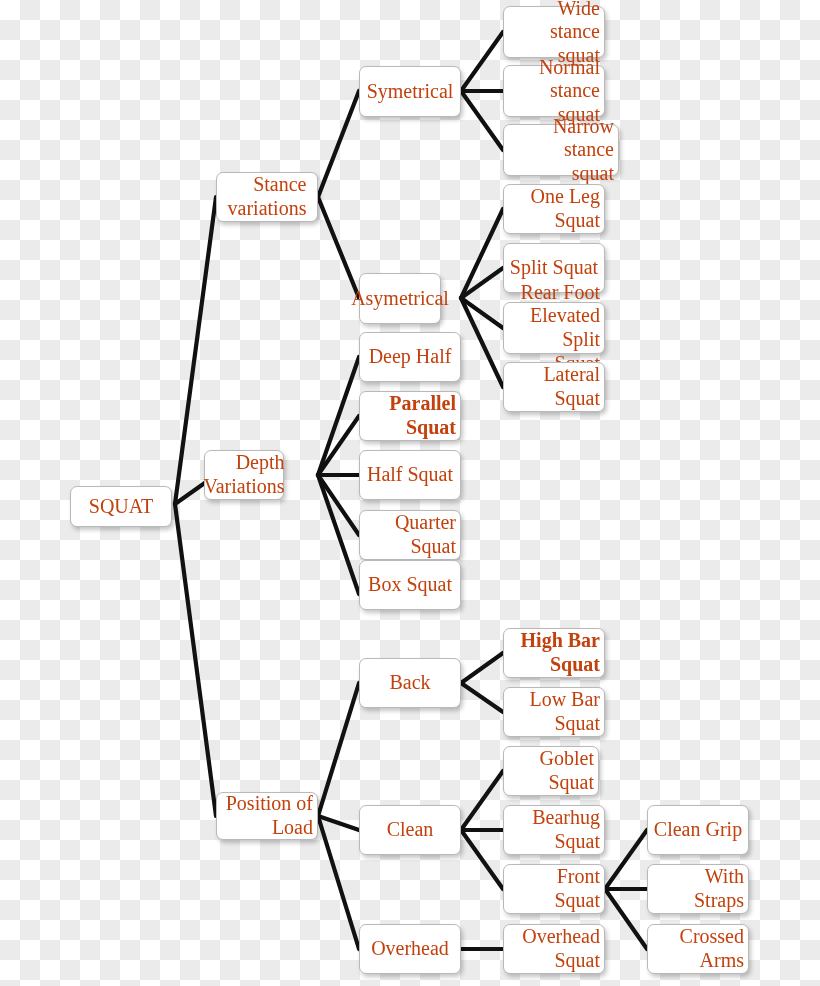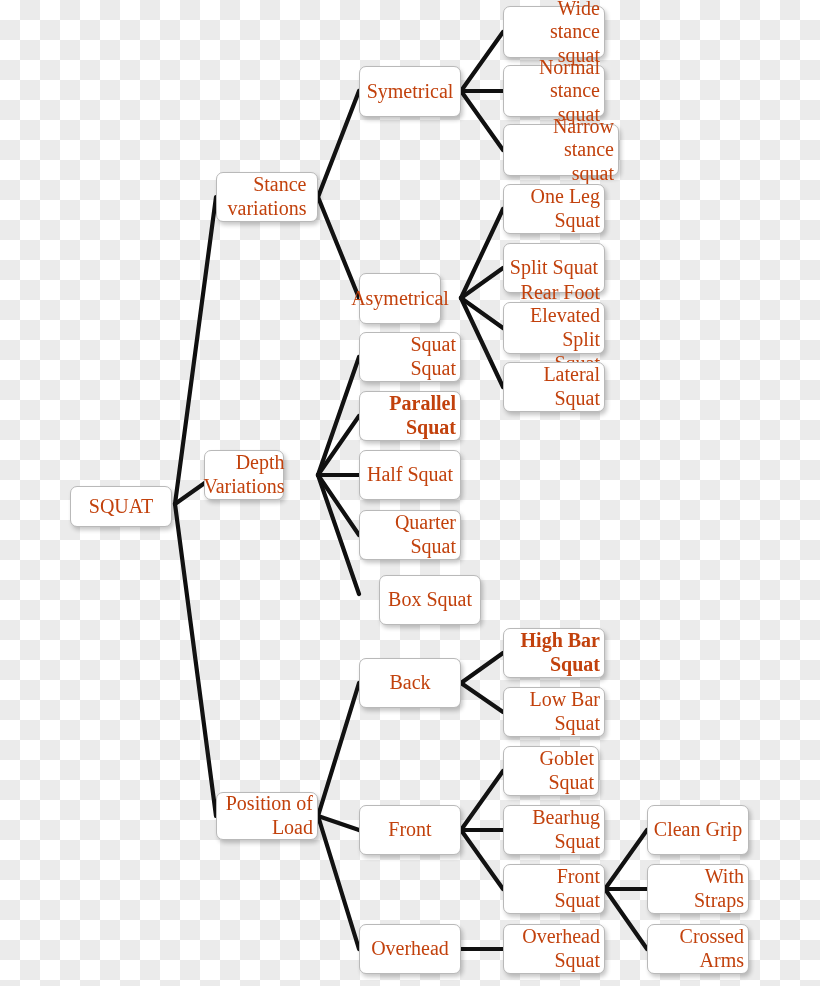--- a/index.html
+++ b/index.html
@@ -102,39 +102,39 @@
       <div class="node" style="left: 216px; top: 792px; width: 102px; height: 48px;">
         <span>Position of Load</span>
       </div>
       <div class="node" style="left: 359px; top: 66px; width: 102px; height: 51px;">
         <span>Symetrical</span>
       </div>
       <div class="node" style="left: 359px; top: 273px; width: 82px; height: 51px;">
         <span>Asymetrical</span>
       </div>
       <div class="node" style="left: 359px; top: 332px; width: 102px; height: 50px;">
-        <span>Squat Squat</span>
+        <span>Deep Half</span>
       </div>
       <div class="node" style="left: 359px; top: 391px; width: 102px; height: 50px; font-weight: bold;">
         <span>Parallel Squat</span>
       </div>
       <div class="node" style="left: 359px; top: 450px; width: 102px; height: 50px;">
         <span>Half Squat</span>
       </div>
       <div class="node" style="left: 359px; top: 510px; width: 102px; height: 50px;">
         <span>Quarter Squat</span>
       </div>
-      <div class="node" style="left: 359px; top: 575px; width: 102px; height: 50px; margin-left: 20px;">
+      <div class="node" style="left: 359px; top: 560px; width: 102px; height: 50px;">
         <span>Box Squat</span>
       </div>
       <div class="node" style="left: 359px; top: 658px; width: 102px; height: 50px;">
         <span>Back</span>
       </div>
       <div class="node" style="left: 359px; top: 805px; width: 102px; height: 50px;">
-        <span>Front</span>
+        <span>Clean</span>
       </div>
       <div class="node" style="left: 359px; top: 924px; width: 102px; height: 50px;">
         <span>Overhead</span>
       </div>
       <div class="node" style="left: 503px; top: 6px; width: 102px; height: 52px;">
         <span>Wide stance
 squat</span>
       </div>
       <div class="node" style="left: 503px; top: 65px; width: 102px; height: 52px;">
         <span>Normal stance

